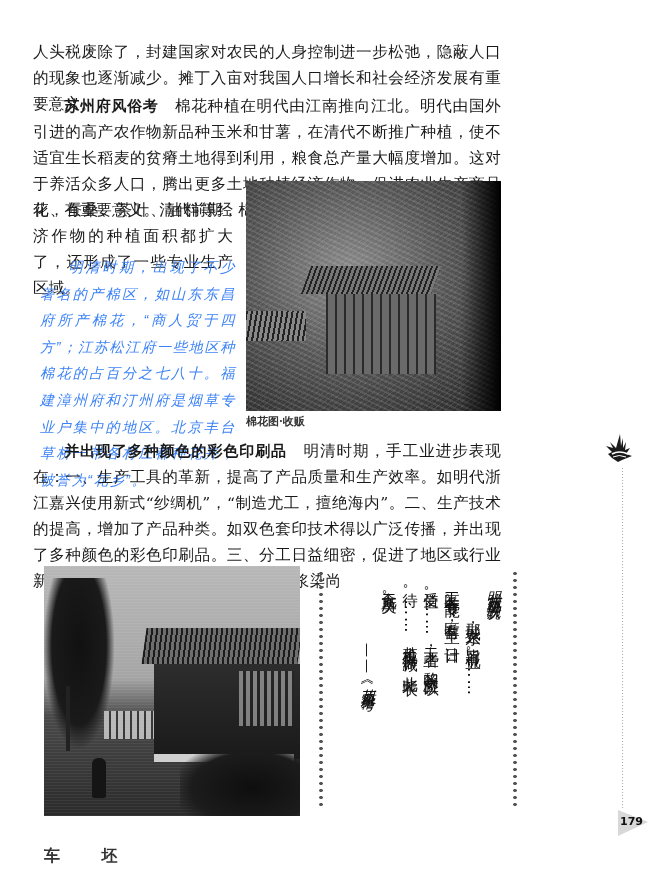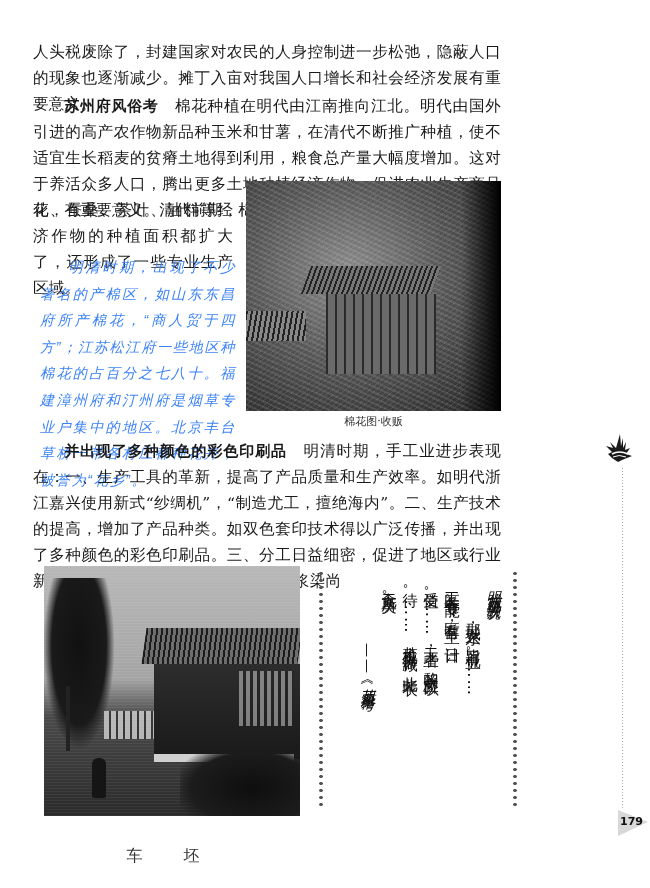--- a/index.html
+++ b/index.html
@@ -75,21 +75,21 @@
     }
     .illus1 .darkedge {
       position: absolute; right: 0; top: 0; width: 40px; height: 230px;
       background: linear-gradient(90deg, rgba(0,0,0,0), #000);
     }
     .caption {
       position: absolute;
       font-size: 11px;
       color: #333;
       font-family: "DejaVu Serif", "Liberation Serif", serif;
-      text-align: center;
+      font-weight: bold;
     }
     .cap1 { left: 246px; top: 414px; width: 255px; }
 
     .illus2 {
       left: 44px; top: 566px; width: 256px; height: 250px;
       background:
         repeating-linear-gradient(0deg, rgba(255,255,255,0.06) 0 1px, rgba(0,0,0,0) 1px 3px),
         linear-gradient(180deg, #b8b8b8 0%, #a5a5a5 45%, #4a4a4a 60%, #2a2a2a 100%);
     }
     .illus2 .tree {

